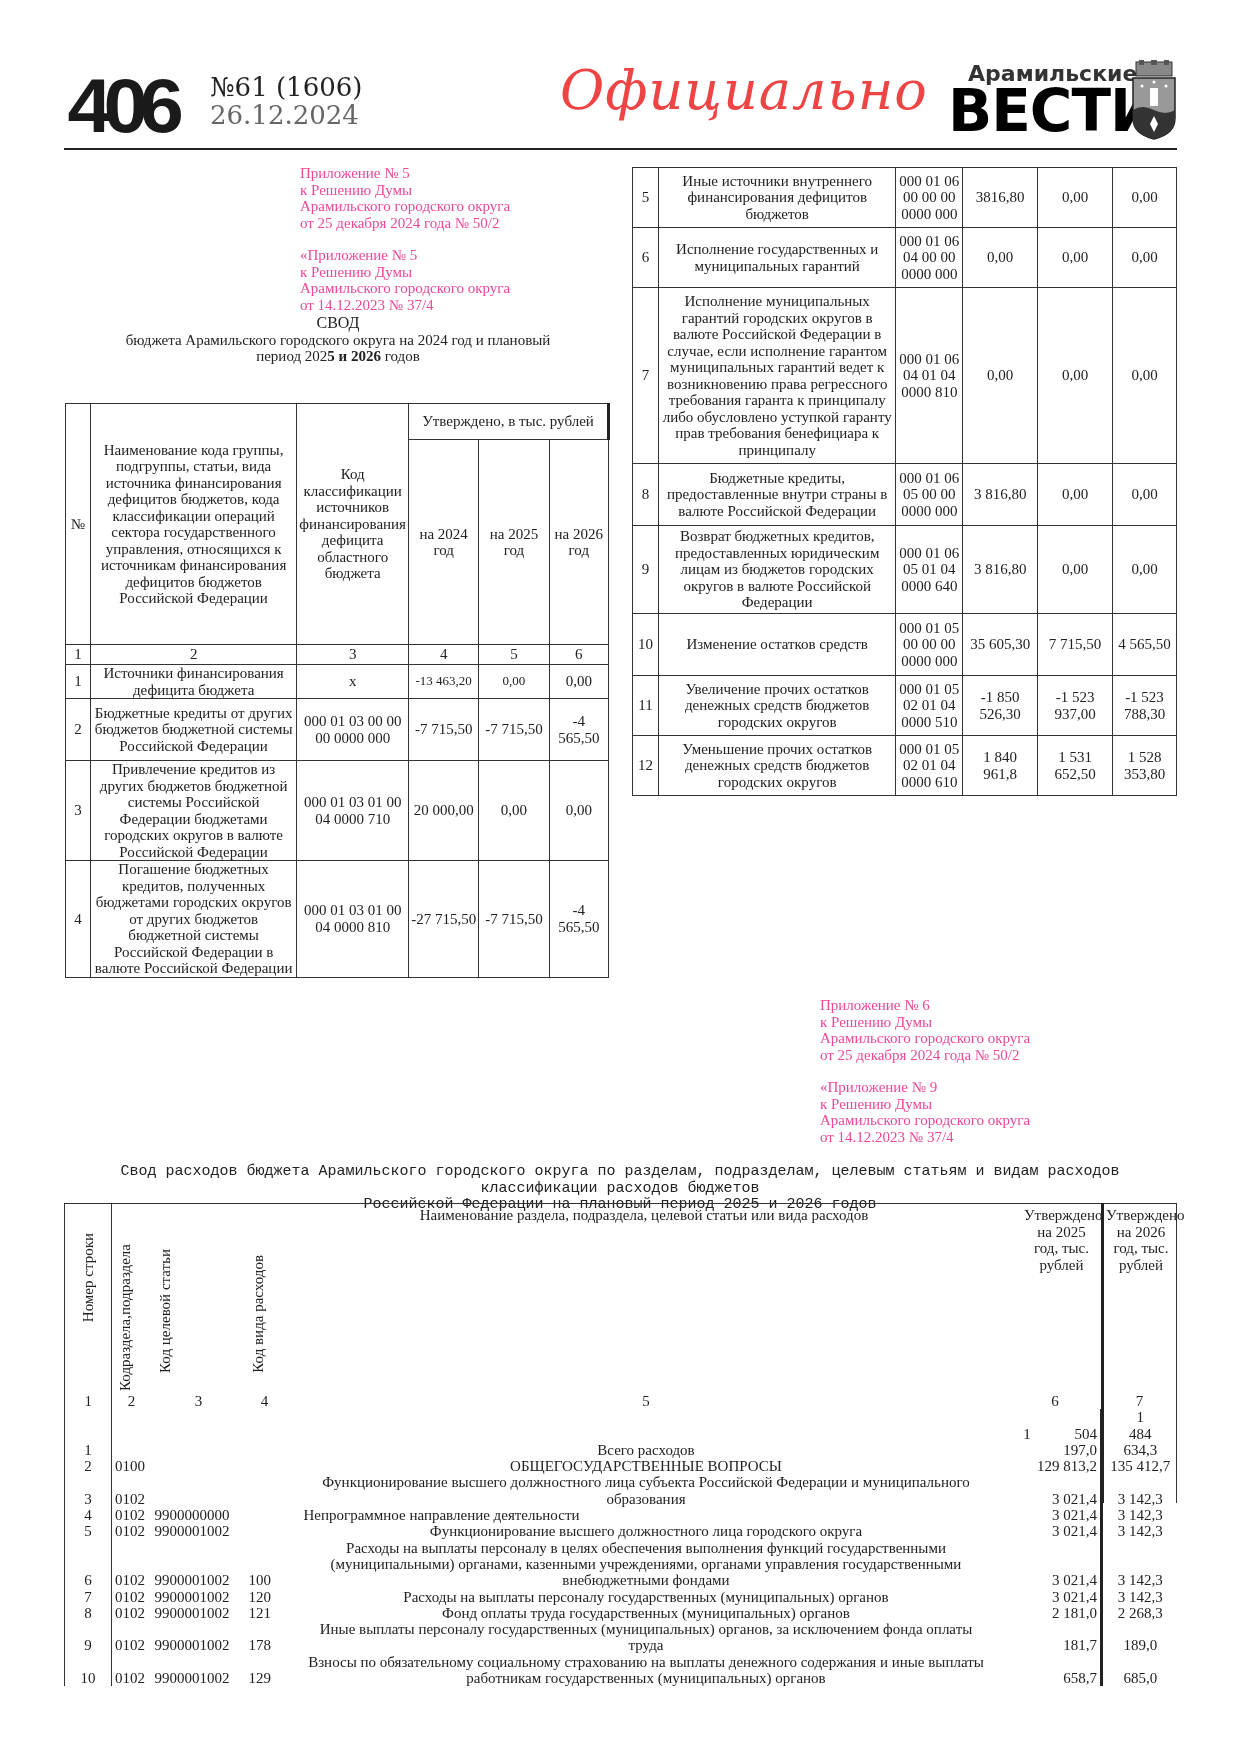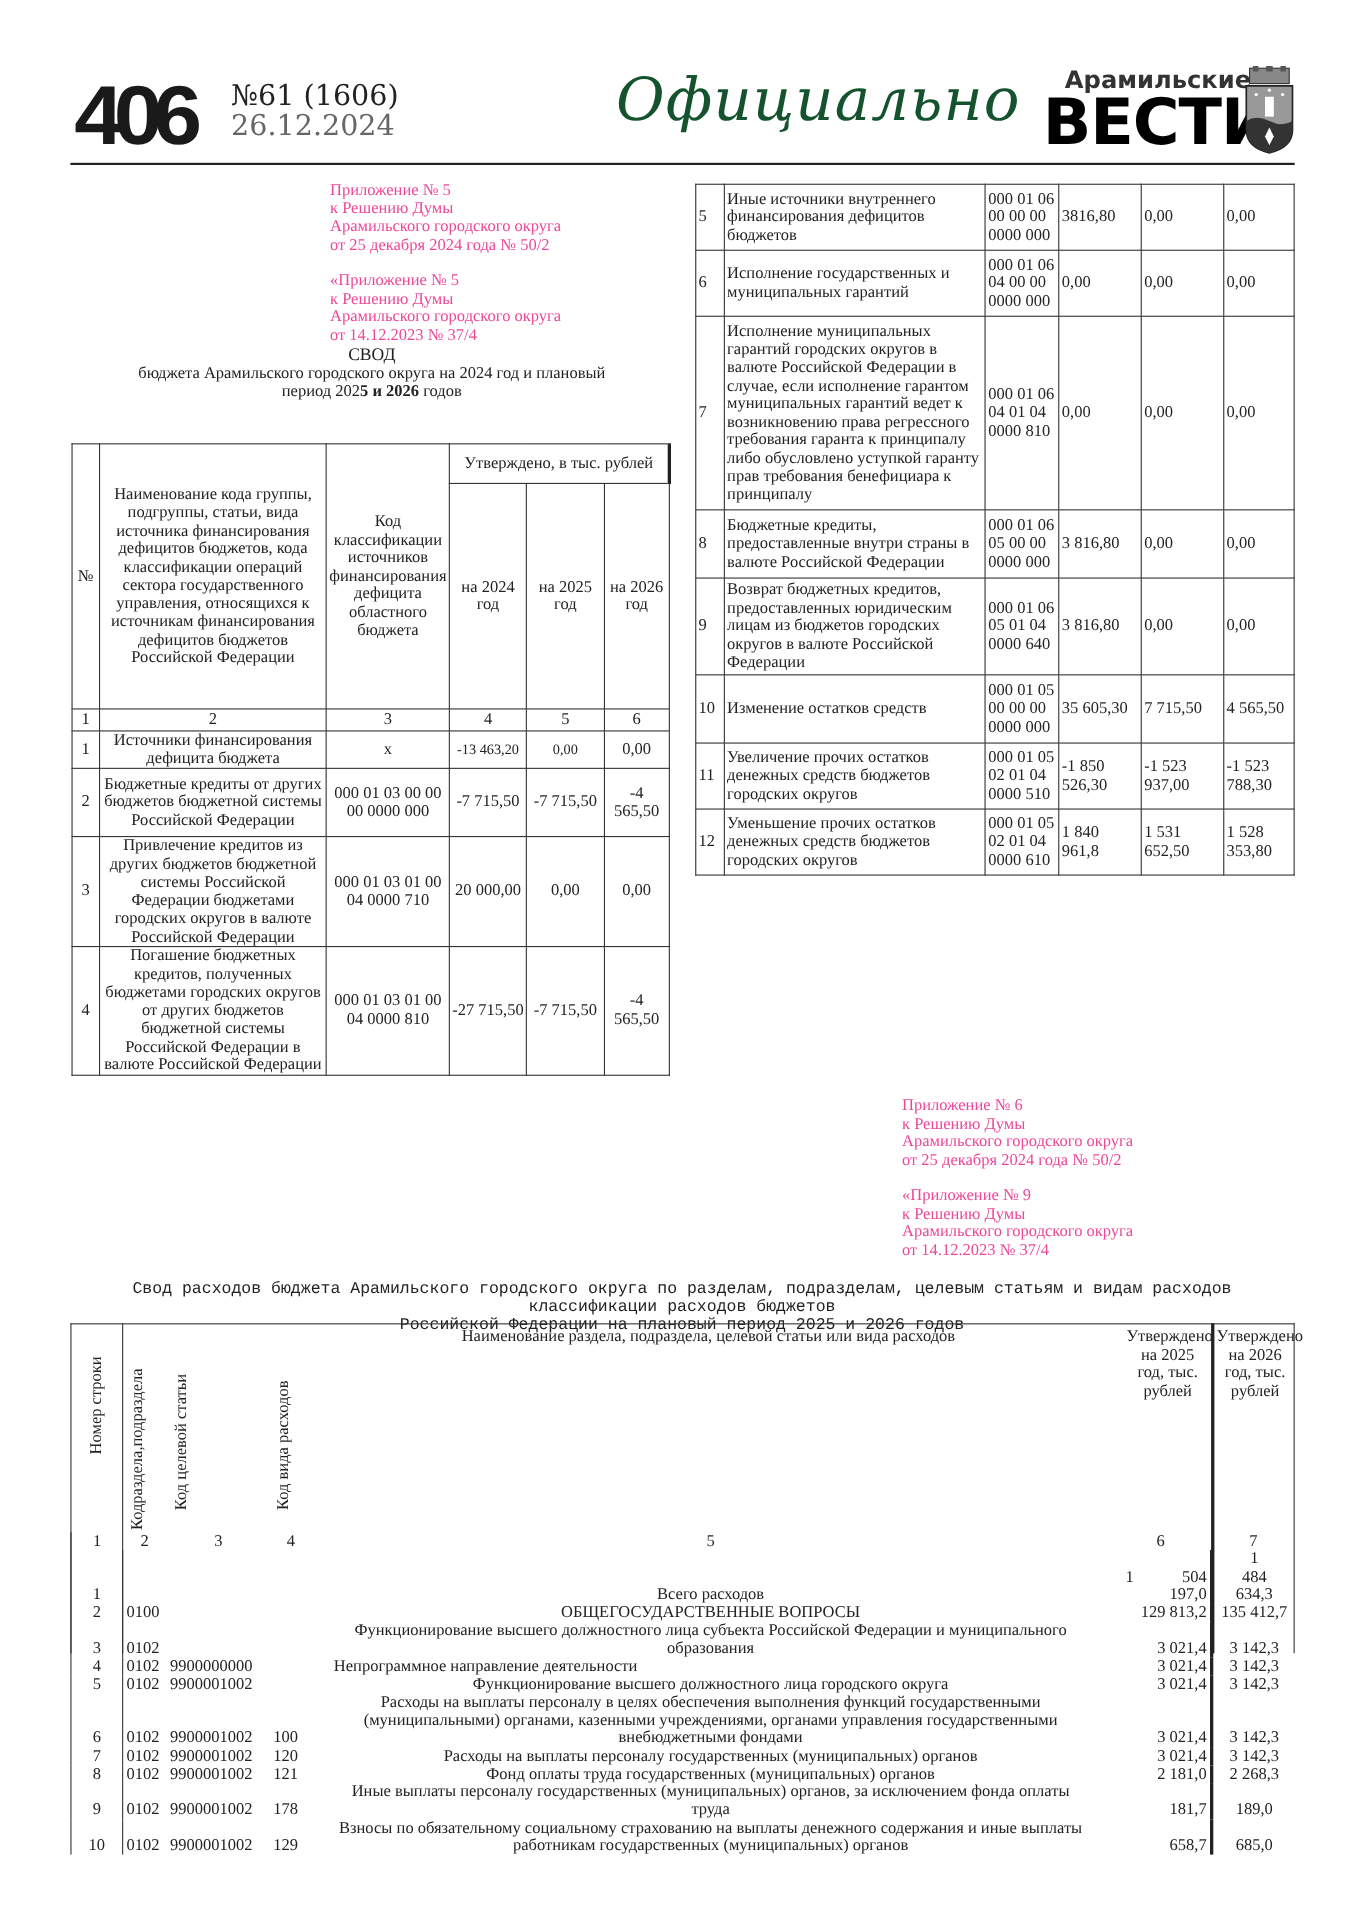--- a/index.html
+++ b/index.html
@@ -2,33 +2,33 @@
 <html><head>
 <meta charset="utf-8">
 <style>
   html,body{margin:0;padding:0;background:#fff;}
   body{width:1241px;height:1754px;position:relative;overflow:hidden;font-family:"Liberation Serif","DejaVu Serif",serif;color:#222;}
   .abs{position:absolute;}
   
   .page-num{left:70px;top:68px;font-family:"Liberation Sans","DejaVu Sans",sans-serif;font-weight:bold;font-size:76px;letter-spacing:-8px;line-height:1;color:#1a1a1a;transform:scaleX(1.05);}
   .issue{left:210px;top:73px;font-family:"DejaVu Serif",serif;font-size:26px;line-height:28px;color:#222;}
   .issue .date{color:#666;}
-  .section-title{left:560px;top:64px;font-family:"DejaVu Serif",serif;font-style:italic;font-size:54px;line-height:1;color:#14532d;letter-spacing:1px;}
+  .section-title{left:560px;top:64px;font-family:"DejaVu Serif",serif;font-style:italic;font-size:54px;line-height:1;color:#ef4444;letter-spacing:1px;}
   .brand{left:948px;top:62px;text-align:center;font-family:"DejaVu Sans",sans-serif;}
   .brand .b1{font-size:22px;font-weight:bold;color:#333;line-height:24px;}
   .brand .b2{font-size:58px;font-weight:bold;color:#000000;line-height:50px;letter-spacing:-1px;}
   .crest{left:1130px;top:60px;width:48px;height:80px;}
   .rule{left:64px;top:148px;width:1113px;height:2px;background:#222;}
 
   .right-note{font-size:15px;line-height:16.5px;color:#ec4899;}
   .center{text-align:center;}
 
   table{border-collapse:collapse;font-size:15px;line-height:16.5px;color:#222;}
   .t1 td,.t1 th{border:1px solid #333;text-align:center;vertical-align:middle;padding:0 2px;font-weight:normal;}
-  .t2 td,.t2 th{border:1px solid #333;text-align:left;vertical-align:middle;padding:0 2px;}
+  .t2 td,.t2 th{border:1px solid #333;text-align:center;vertical-align:middle;padding:0 2px;}
 
   .t3{font-size:15px;line-height:16.3px;}
   .t3 td,.t3 th{padding:0 3px;font-weight:normal;vertical-align:bottom;}
   .vert{writing-mode:vertical-rl;transform:rotate(180deg);white-space:nowrap;display:inline-block;}
 </style>
 </head>
 <body>
 
 <div class="abs page-num">406</div>
 <div class="abs issue">

